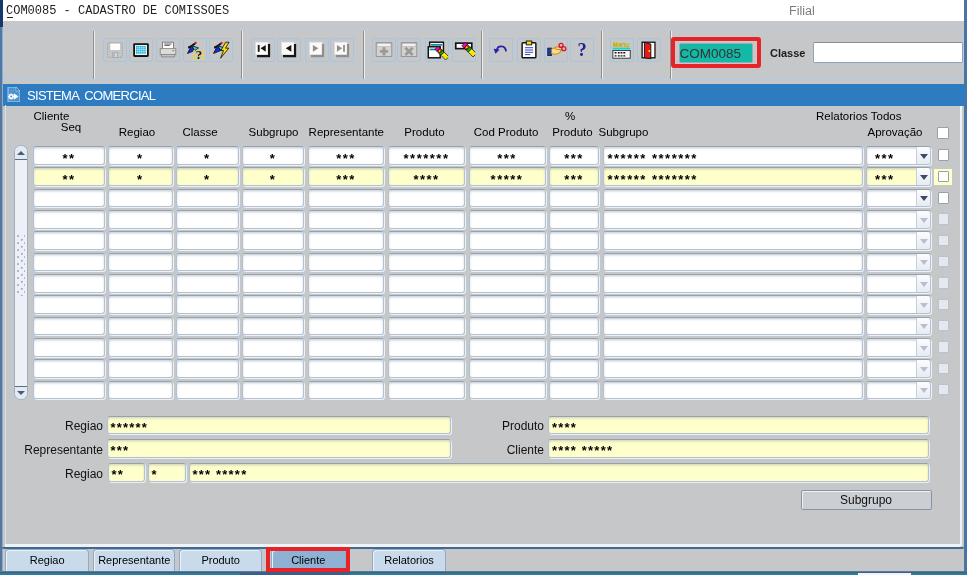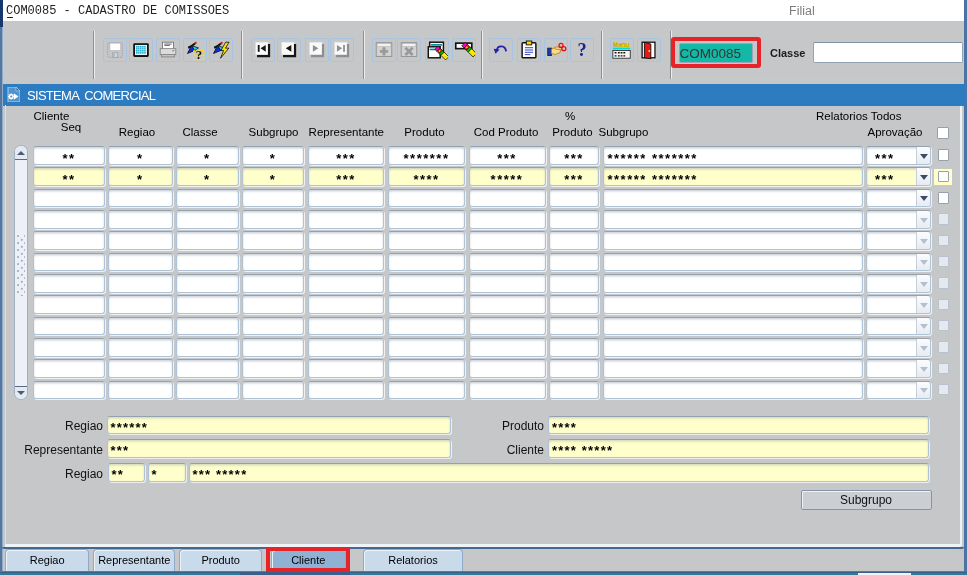--- a/index.html
+++ b/index.html
@@ -430,13 +430,13 @@
 <div class="ffield" style="left:548px;top:439.4px;width:381px">**** *****</div>
 <div class="ffield" style="left:107.5px;top:463.4px;width:37.5px">**</div>
 <div class="ffield" style="left:147.5px;top:463.4px;width:38.5px">*</div>
 <div class="ffield" style="left:188.5px;top:463.4px;width:740.5px">*** *****</div>
 <div class="ab" style="left:800.5px;top:489.5px;width:131px;height:20.5px;background:#cbced3;border:1px solid #8794a8;border-radius:2px;box-shadow:inset 1px 1px 0 #eef2f6;font-size:12px;color:#111;text-align:center;line-height:19px">Subgrupo</div>
 <div class="ab" style="left:0;top:570.9px;width:963.5px;height:1.4px;background:#61789a"></div>
 <div class="tab" style="left:5px;width:84.3px">Regiao</div>
 <div class="tab" style="left:93.4px;width:81.7px">Representante</div>
 <div class="tab" style="left:179.3px;width:82.7px">Produto</div>
 <div class="tab" style="left:271px;width:74.5px;background:#8fb2d4">Cliente</div>
-<div class="tab" style="left:363px;width:100px">Relatorios</div>
+<div class="tab" style="left:372px;width:74px">Relatorios</div>
 <div class="ab" style="left:266.3px;top:547px;width:83.5px;height:24.5px;border:4.5px solid #e62328"></div>
 </body></html>

